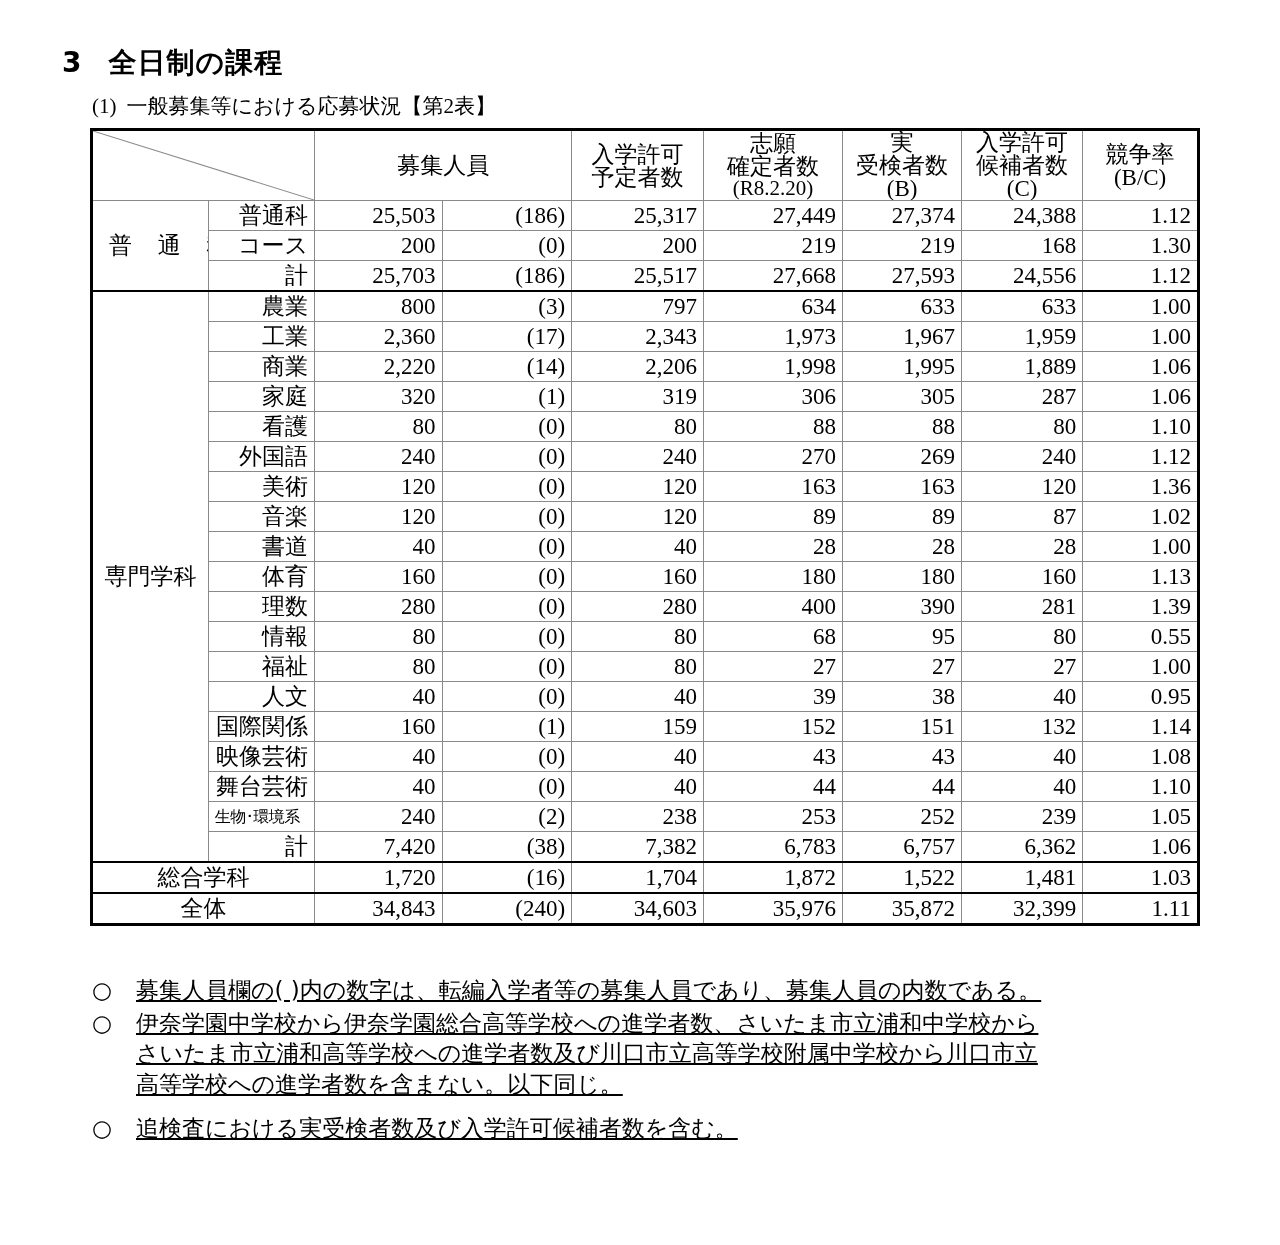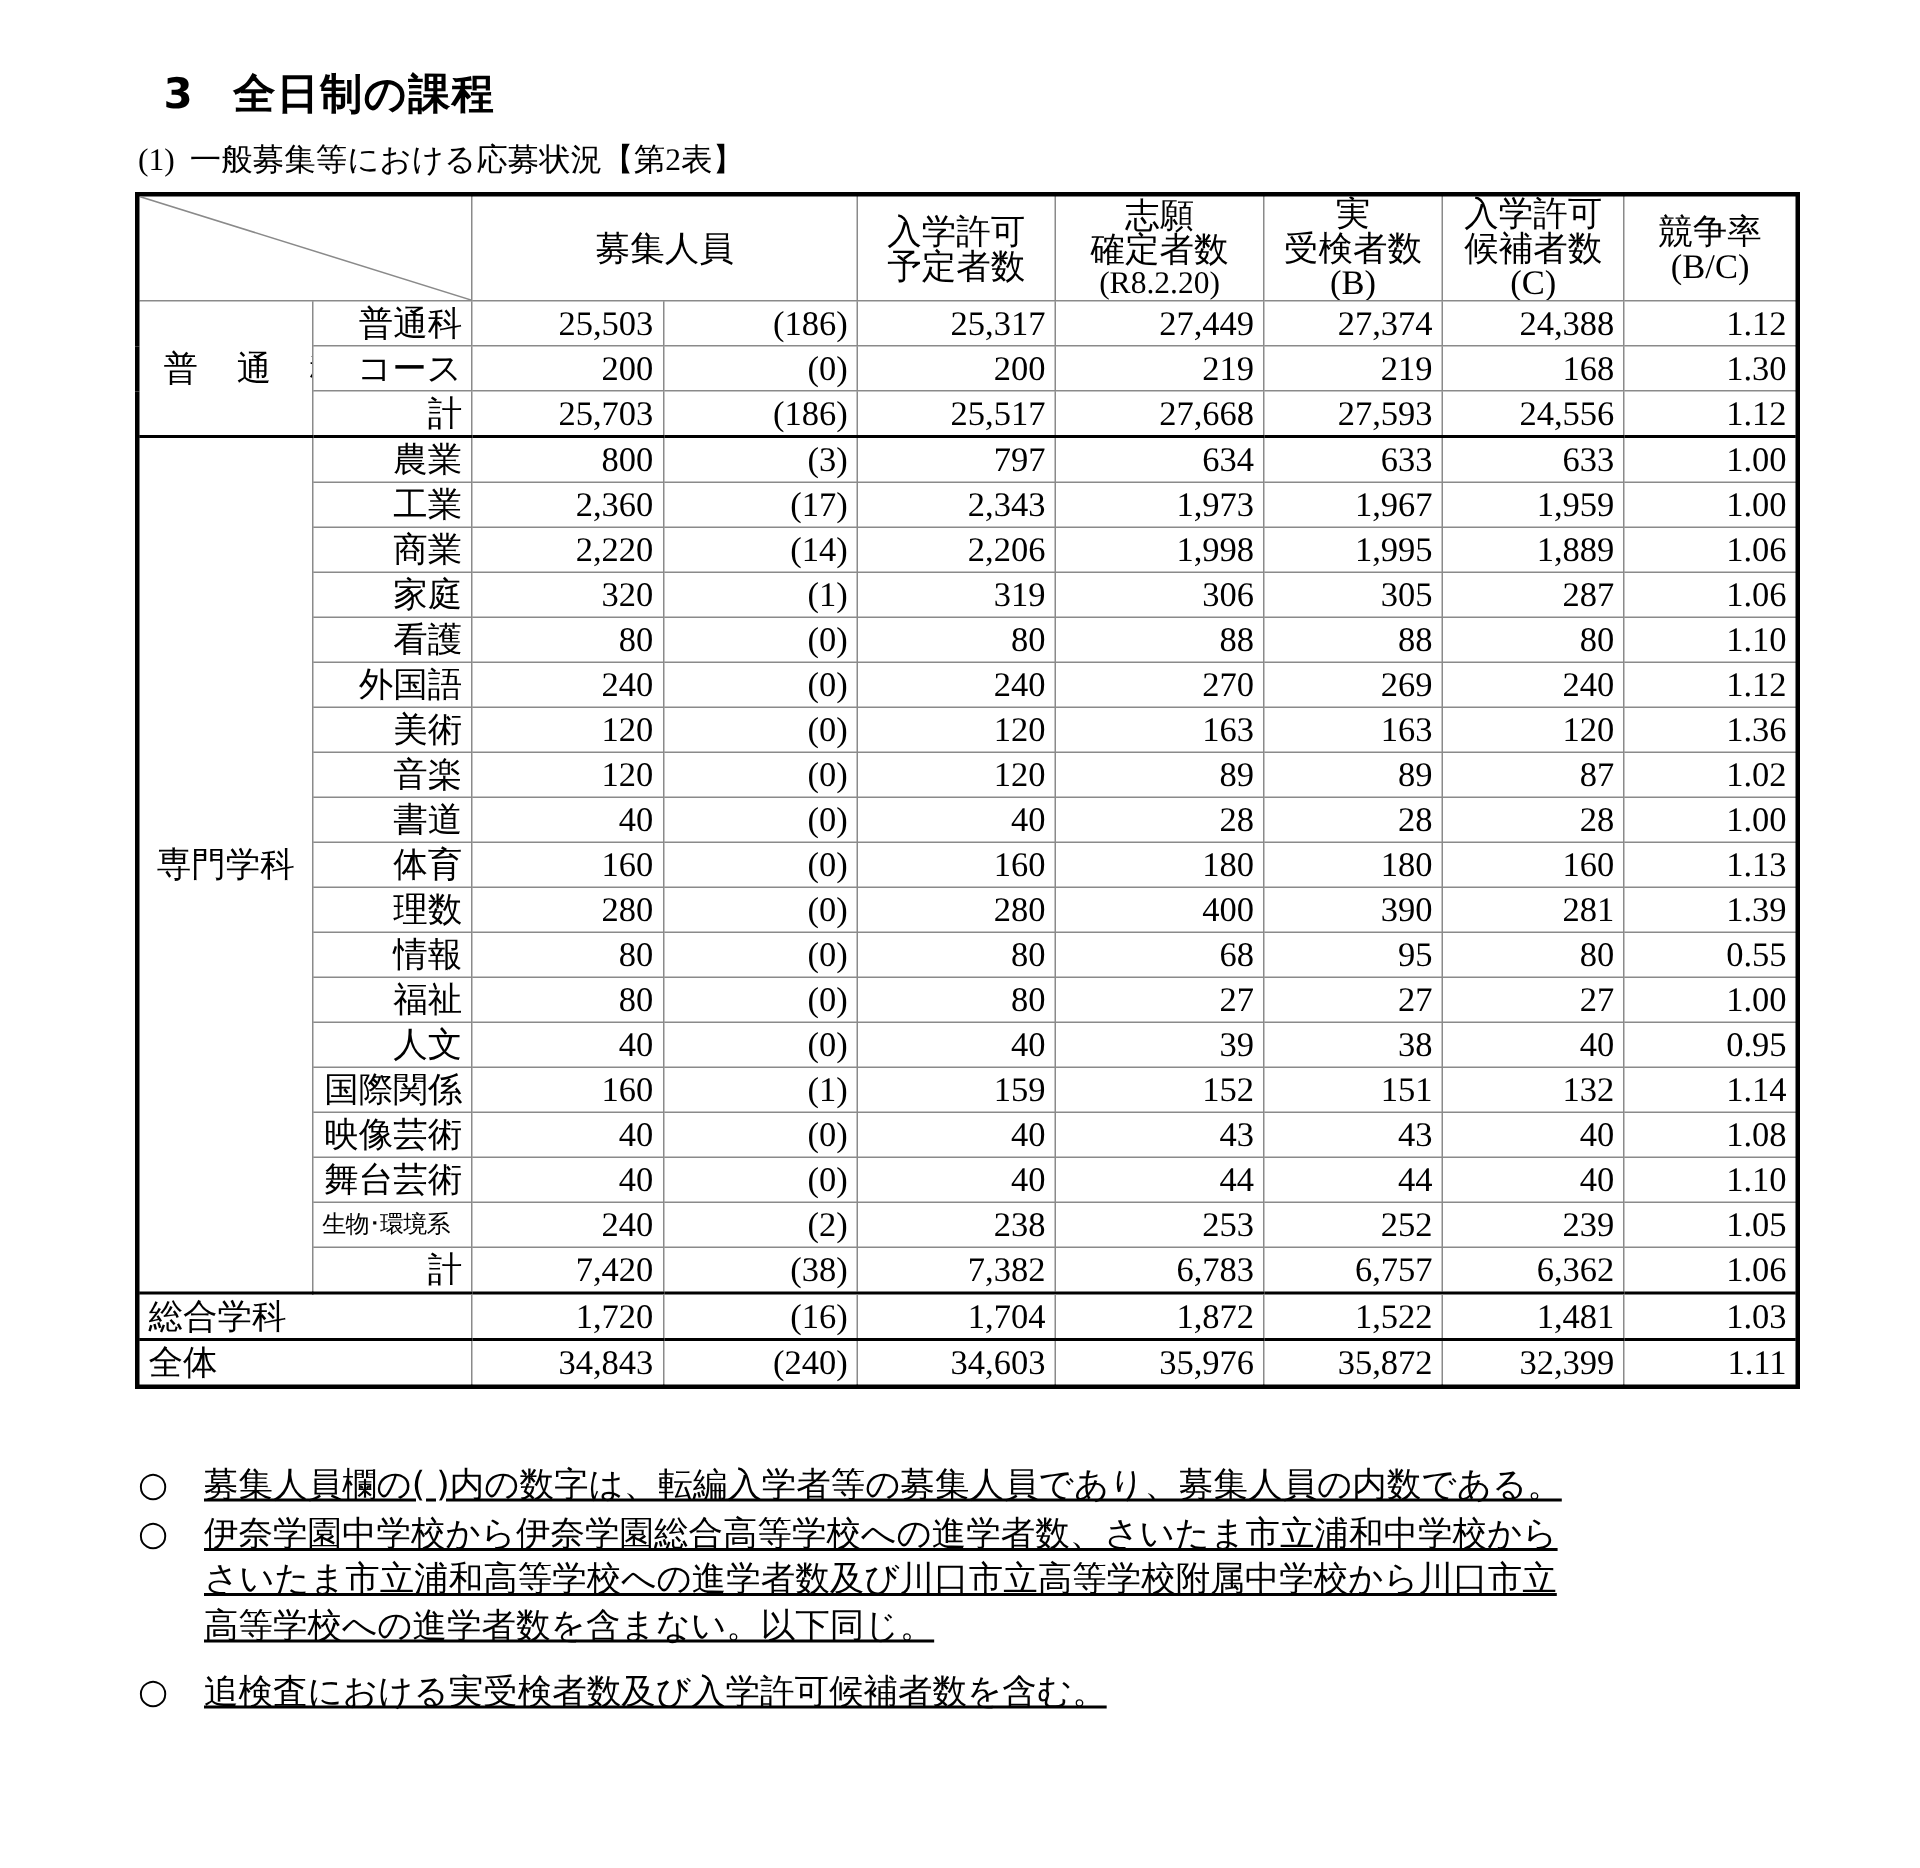--- a/index.html
+++ b/index.html
@@ -11,21 +11,20 @@
     -webkit-font-smoothing:antialiased;
   }
   .page{position:relative;width:1280px;height:1245px;box-sizing:border-box;}
 
   
   .h-section{
     position:absolute;left:62px;top:44px;
     font-family:"DejaVu Sans","Liberation Sans",sans-serif;
     font-weight:bold;font-size:28px;letter-spacing:1px;
     white-space:nowrap;
-    margin-left:47px;
   }
   .h-section .num{margin-right:26px;}
   .h-sub{
     position:absolute;left:92px;top:92px;
     font-size:21px;white-space:nowrap;
   }
   .h-sub .paren{margin-right:10px;}
 
   
   .tbl-wrap{position:absolute;left:90px;top:128px;}
@@ -43,21 +42,21 @@
     vertical-align:middle;
     white-space:nowrap;
     overflow:hidden;
   }
   
   table.main{
     border:3px solid #000;
   }
   td.num{text-align:right;}
   td.paren{text-align:right;}
-  td.ctr{}
+  td.ctr{text-align:center;}
   td.lft{text-align:right;}
   td.rgt{text-align:right;padding-right:14px;}
 
   
   .bt-thick{border-top:2.5px solid #000 !important;}
 
   
   td.hd{
     text-align:center;
     height:84px;

